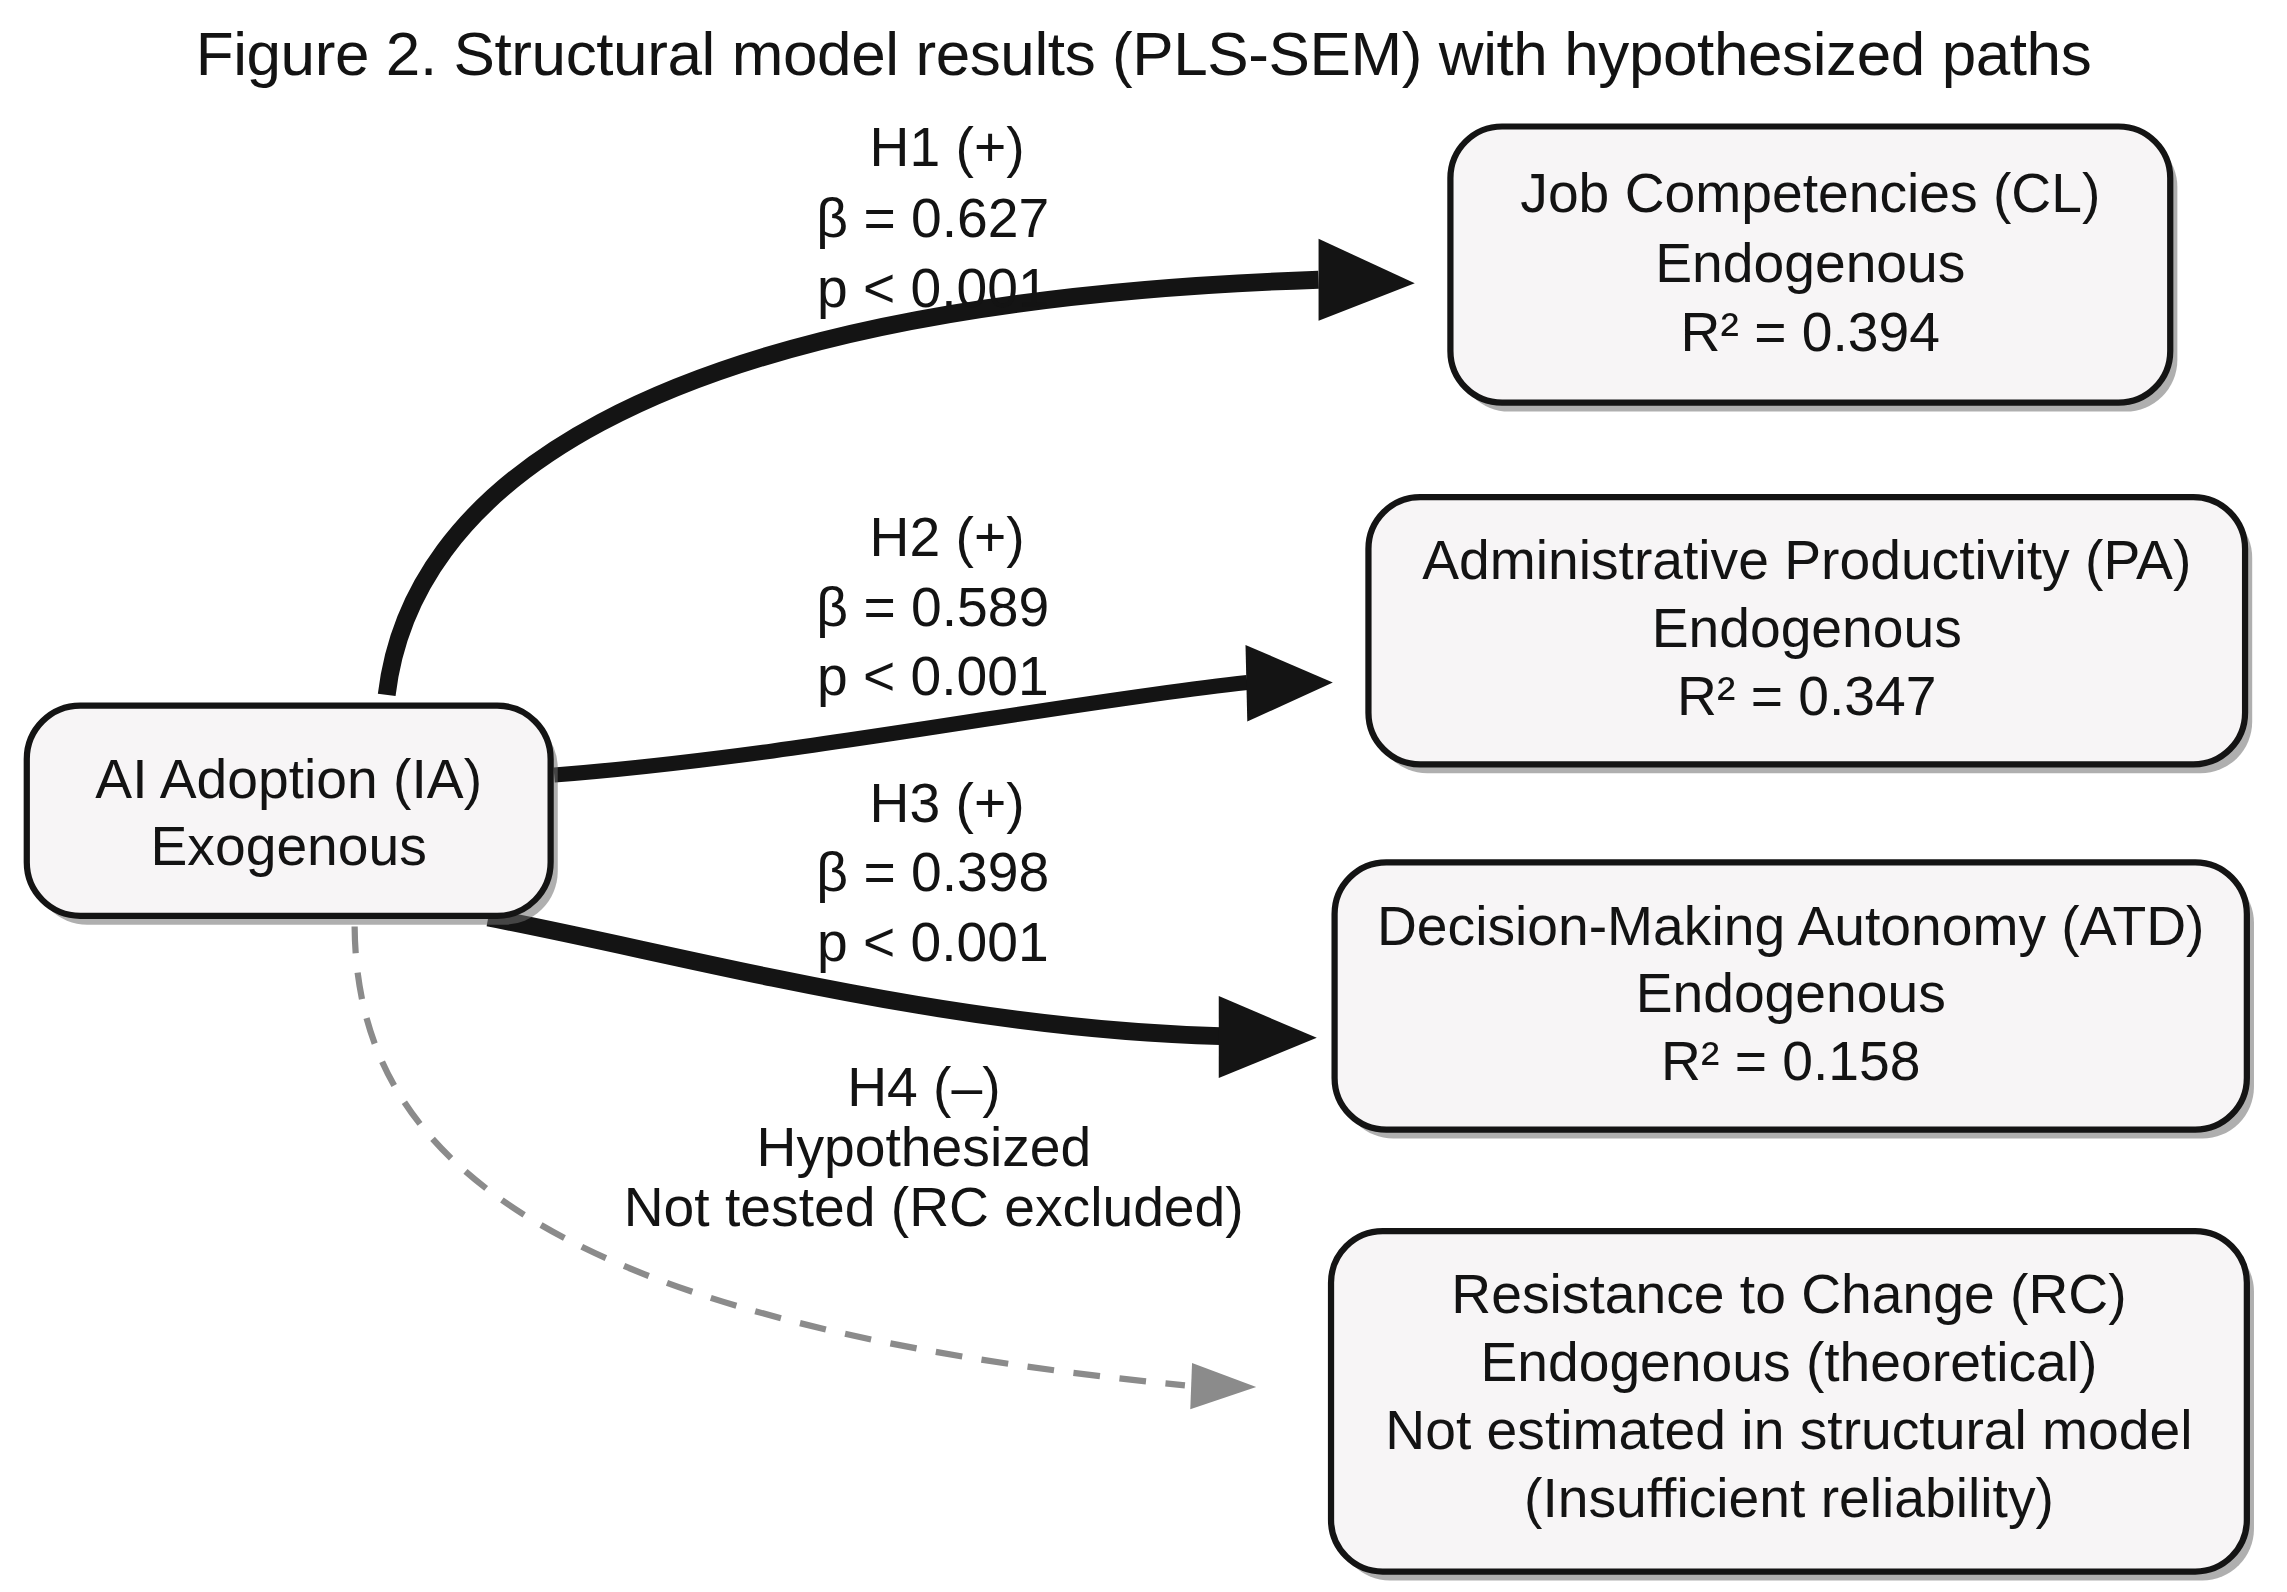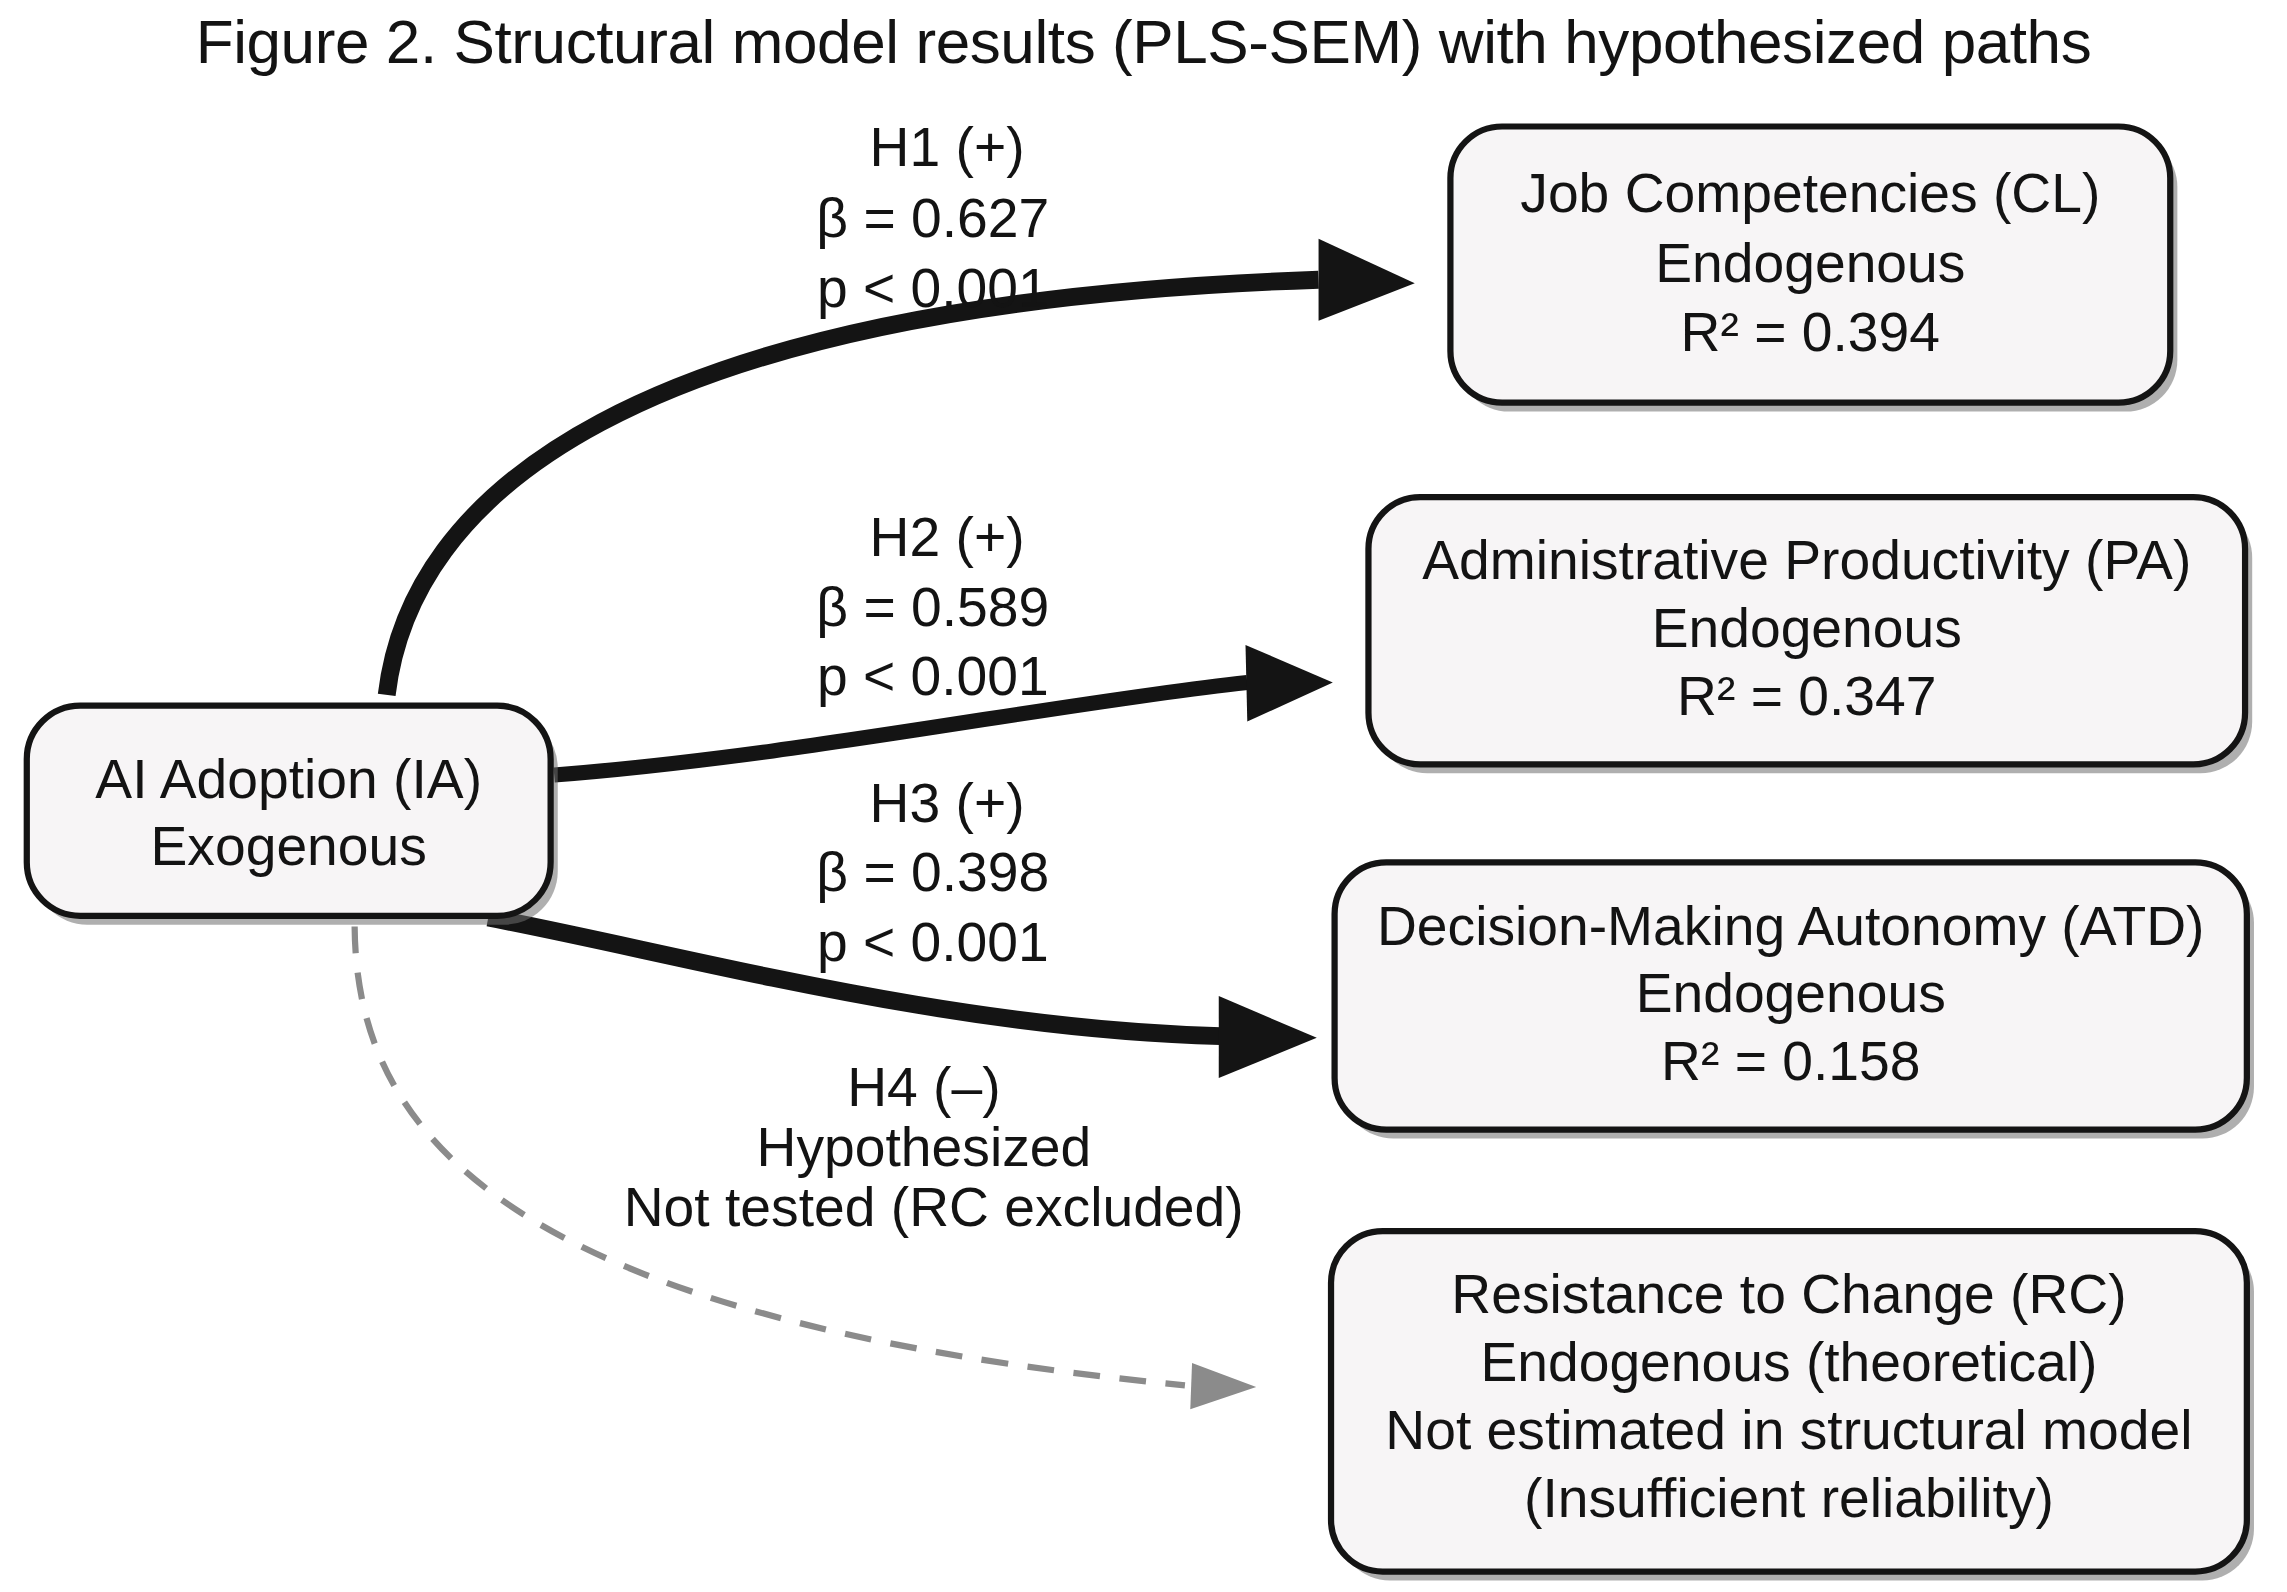--- a/index.html
+++ b/index.html
@@ -14,21 +14,21 @@
   #figure-root {
     position: relative;
     width: 2287px;
     height: 1592px;
     background: #ffffff;
     overflow: hidden;
   }
   #figure-title {
     position: absolute;
     left: 0;
-    top: 6px;
+    top: 18px;
     width: 2287px;
     text-align: center;
     font-size: 62px;
     font-weight: 400;
     letter-spacing: -0.4px;
     color: #131313;
     white-space: nowrap;
   }
   #diagram-svg {
     position: absolute;

